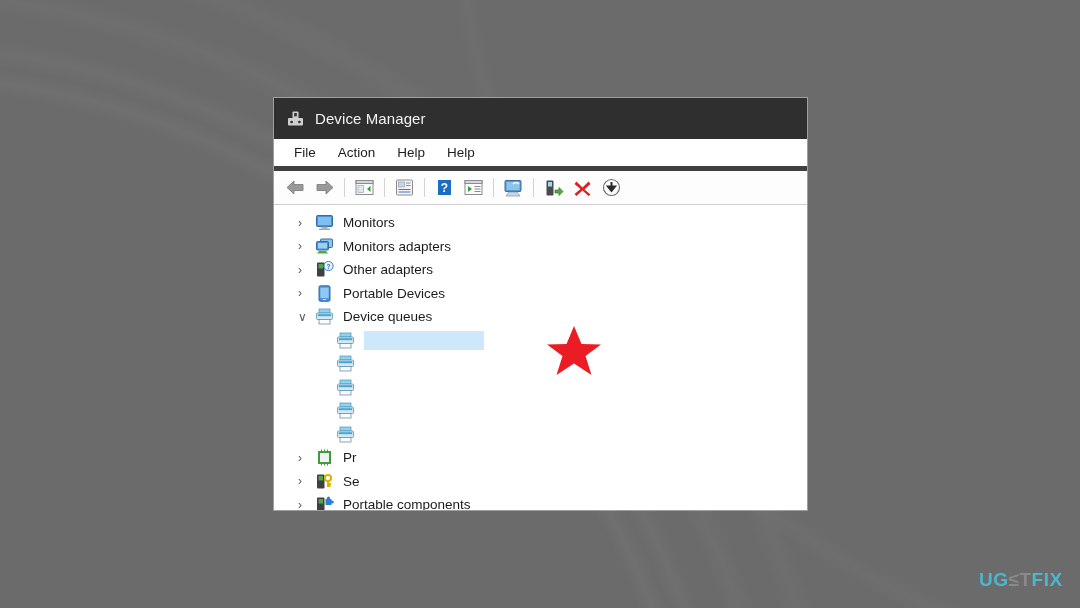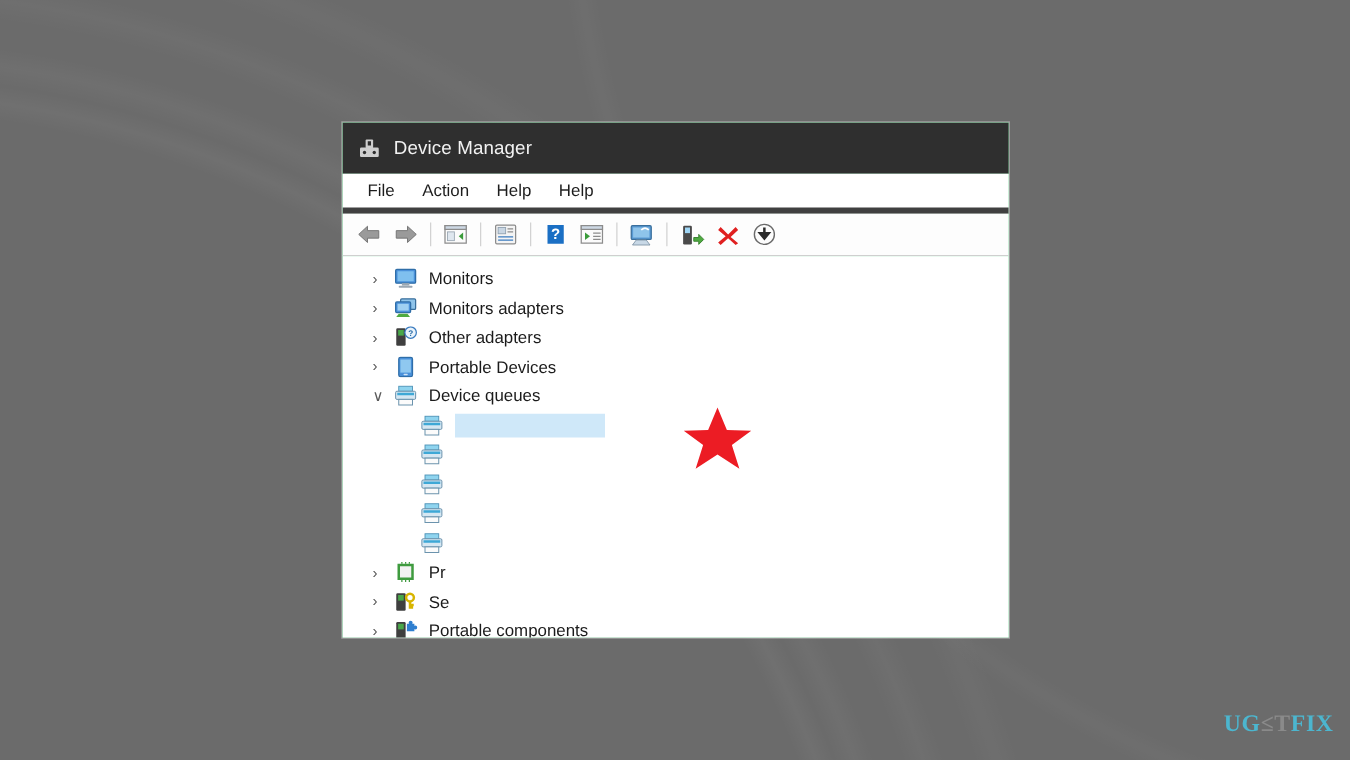--- a/index.html
+++ b/index.html
@@ -64,21 +64,21 @@
 
   
   #star{
     position:absolute;left:546px;top:325px;width:56px;height:53px;
   }
 
   
   #wm{
     position:absolute;left:979px;top:569px;
     font-size:19px;font-weight:bold;letter-spacing:.5px;
-    font-family:Liberation Serif, serif;
+    font-family:Liberation Sans, sans-serif;
     text-align:center;
   }
   #wm .c{color:#4cb6cf;}
   #wm .g{color:#8a8a8a;}
 </style>
 </head>
 <body>
 
 <div id="backdrop"></div>
 

